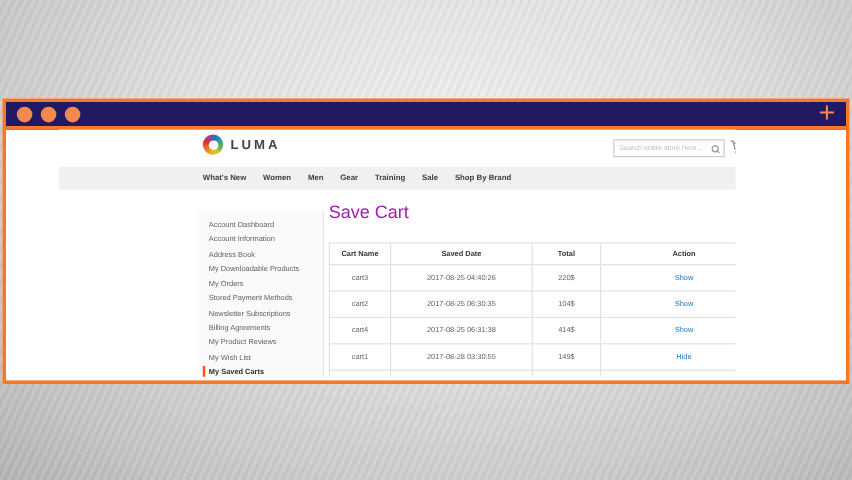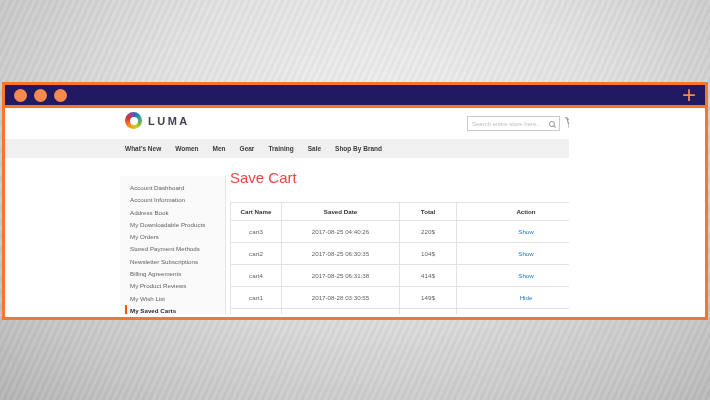--- a/index.html
+++ b/index.html
@@ -21,21 +21,21 @@
     height:23px; background:#211a63; border-bottom:3px solid #f4772c;
     display:flex; align-items:center; padding:0 9px;
   }
   .dot { width:13px; height:13px; border-radius:50%; background:#f68a4e; margin-right:7px; }
   .plus-btn {
     margin-left:auto; color:#f68a4e; font-size:24px; font-weight:300;
     line-height:20px; cursor:default;
   }
 
   
-  .page { position:relative; width:564px; height:206px; background:#fff; overflow:hidden; }
+  .page { position:relative; width:564px; height:206px; background:#fff; overflow:hidden;margin-left:44px; }
 
   .logo { position:absolute; left:120px; top:4px; display:flex; align-items:center; cursor:pointer; }
   .logo-ring {
     width:17px; height:17px; border-radius:50%; position:relative; flex:0 0 auto;
     background:conic-gradient(from 200deg, #f4a41c, #ef6b31, #d8332d, #9e3f93, #2173b5, #2ba6a0, #6cb33f, #c8d22b, #f4a41c);
   }
   .logo-ring::after { content:''; position:absolute; inset:4.5px; background:#fff; border-radius:50%; }
   .logo-text { margin-left:6px; font-size:11px; font-weight:bold; letter-spacing:2.5px; color:#41434e; }
 
   .search-box {
@@ -69,21 +69,21 @@
   }
   .side-item {
     font-size:6.2px; color:#5f5f5f; line-height:12.3px; cursor:pointer;
     padding-left:5px; white-space:nowrap;
   }
   .side-item.active {
     color:#2e2e2e; font-weight:bold; border-left:2px solid #ff5501; padding-left:3px;
   }
 
   .page-title {
-    position:absolute; left:225px; top:61px; font-size:15px; font-weight:400; color:#ef4444;
+    position:absolute; left:225px; top:61px; font-size:15px; font-weight:400; color:#a21caf;
   }
 
   .cart-table {
     position:absolute; left:225px; top:94px; width:365px;
     border-collapse:collapse; table-layout:fixed;
   }
   .cart-table th, .cart-table td {
     border:1px solid #e2e2e2; text-align:center; font-size:6.2px; overflow:hidden;
   }
   .cart-table th { height:18px; color:#333; font-weight:bold; background:#fff; }

